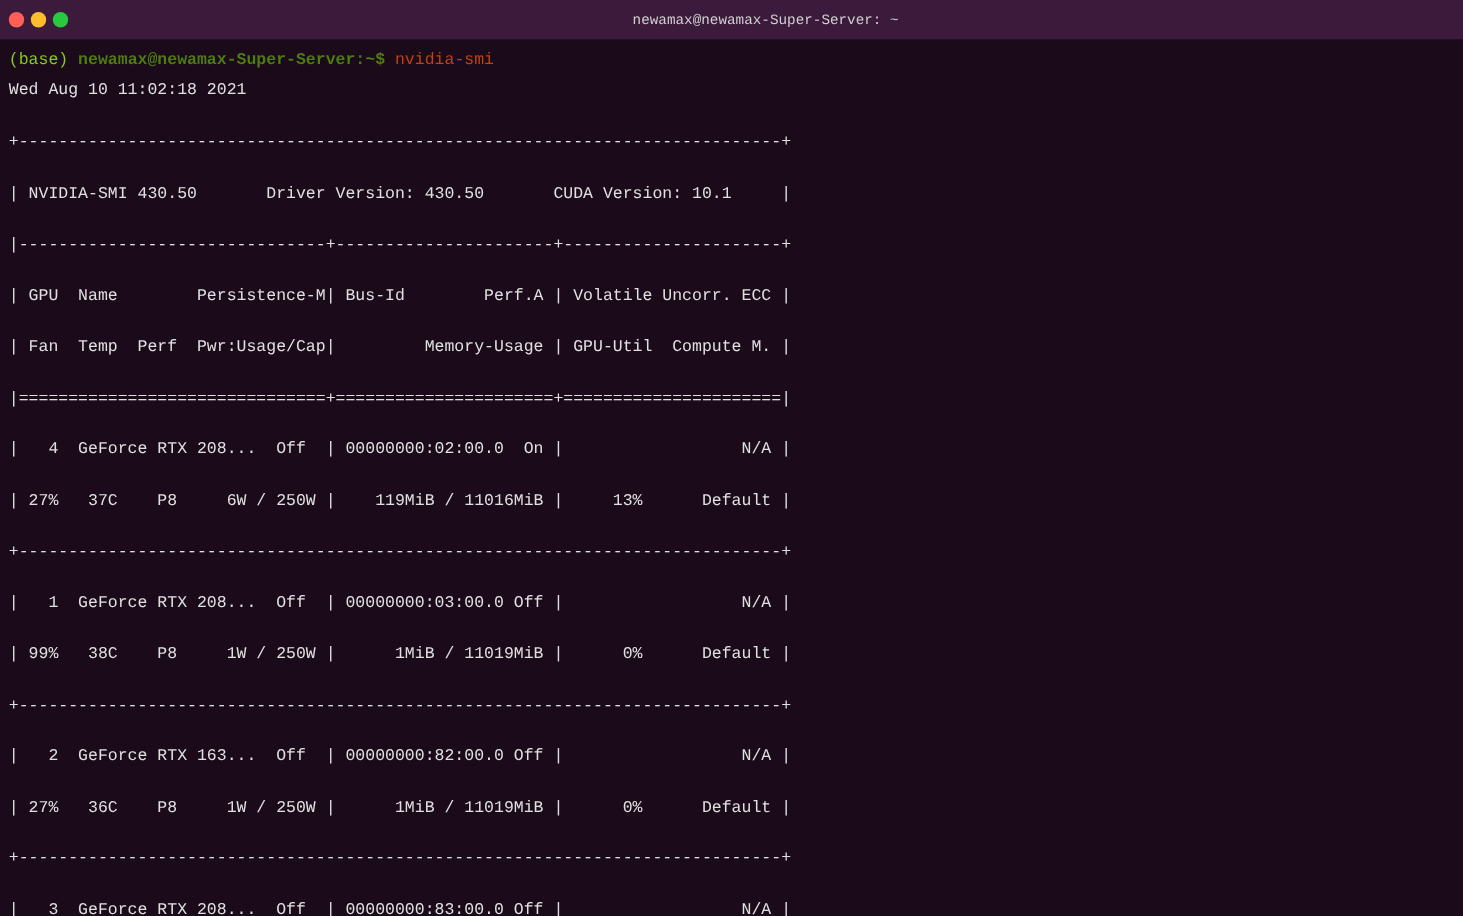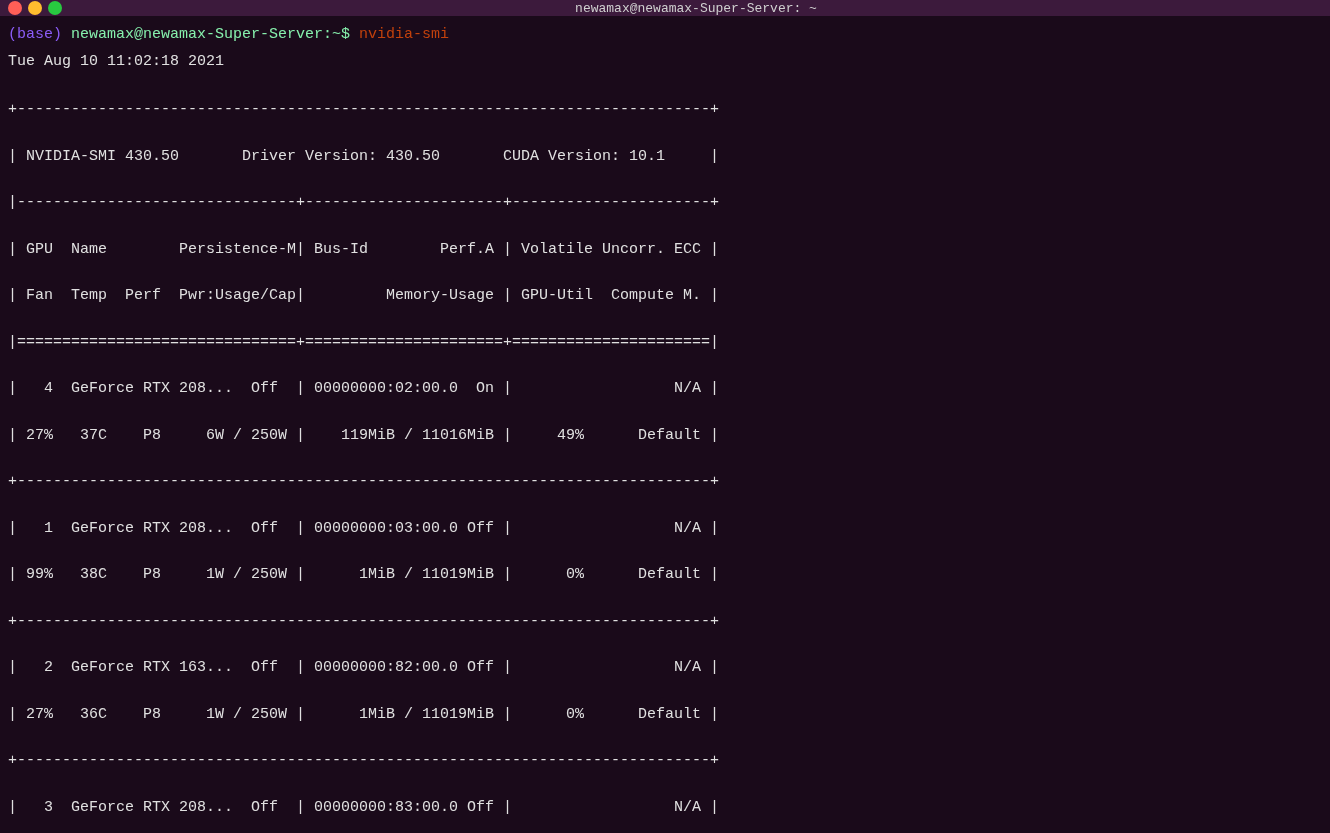--- a/index.html
+++ b/index.html
@@ -13,21 +13,21 @@
       font-family: 'Courier New', Courier, monospace;
       font-size: 15px;
       color: #e0e0e0;
       width: 1330px;
       height: 833px;
       overflow: hidden;
     }
 
     .title-bar {
       background: #3c1a3c;
-      height: 16px;
+      height: 36px;
       display: flex;
       align-items: center;
       padding: 0 8px;
       gap: 8px;
     }
 
     .title-bar-buttons {
       display: flex;
       gap: 6px;
     }
@@ -55,22 +55,22 @@
       padding: 6px 0 0 0;
       height: calc(833px - 28px);
       overflow: hidden;
     }
 
     .prompt-line {
       padding: 2px 8px;
       line-height: 1.5;
     }
 
-    .base-text { color: #8b5cf6; }
-    .user-host { color: #86efac; font-weight: normal; }
+    .base-text { color: #84cc16; }
+    .user-host { color: #4d7c0f; font-weight: bold; }
     .cmd-text { color: #c2410c; }
 
     .timestamp {
       color: #e0e0e0;
       padding: 2px 8px;
       line-height: 1.5;
     }
 
     .smi-output {
       padding: 0 8px;
@@ -88,38 +88,38 @@
     <span class="tb-btn tb-min"></span>
     <span class="tb-btn tb-max"></span>
   </div>
   <div class="title-bar-text">newamax@newamax-Super-Server: ~</div>
 </div>
 
 <div class="terminal">
   <div class="prompt-line">
     <span class="base-text">(base) </span><span class="user-host">newamax@newamax-Super-Server:~$</span><span class="cmd-text"> nvidia-smi</span>
   </div>
-  <div class="timestamp">Tue Aug 10 11:02:18 2021</div>
+  <div class="timestamp">Wed Aug 10 11:02:18 2021</div>
 
   <div class="smi-output">
 <span>+-----------------------------------------------------------------------------+</span>
 
 <span>| NVIDIA-SMI 430.50       Driver Version: 430.50       CUDA Version: 10.1     |</span>
 
 <span>|-------------------------------+----------------------+----------------------+</span>
 
 <span>| GPU  Name        Persistence-M| Bus-Id        Perf.A | Volatile Uncorr. ECC |</span>
 
 <span>| Fan  Temp  Perf  Pwr:Usage/Cap|         Memory-Usage | GPU-Util  Compute M. |</span>
 
 <span>|===============================+======================+======================|</span>
 
 <span>|   4  GeForce RTX 208...  Off  | 00000000:02:00.0  On |                  N/A |</span>
 
-<span>| 27%   37C    P8     6W / 250W |    119MiB / 11016MiB |     49%      Default |</span>
+<span>| 27%   37C    P8     6W / 250W |    119MiB / 11016MiB |     13%      Default |</span>
 
 <span>+-----------------------------------------------------------------------------+</span>
 
 <span>|   1  GeForce RTX 208...  Off  | 00000000:03:00.0 Off |                  N/A |</span>
 
 <span>| 99%   38C    P8     1W / 250W |      1MiB / 11019MiB |      0%      Default |</span>
 
 <span>+-----------------------------------------------------------------------------+</span>
 
 <span>|   2  GeForce RTX 163...  Off  | 00000000:82:00.0 Off |                  N/A |</span>

